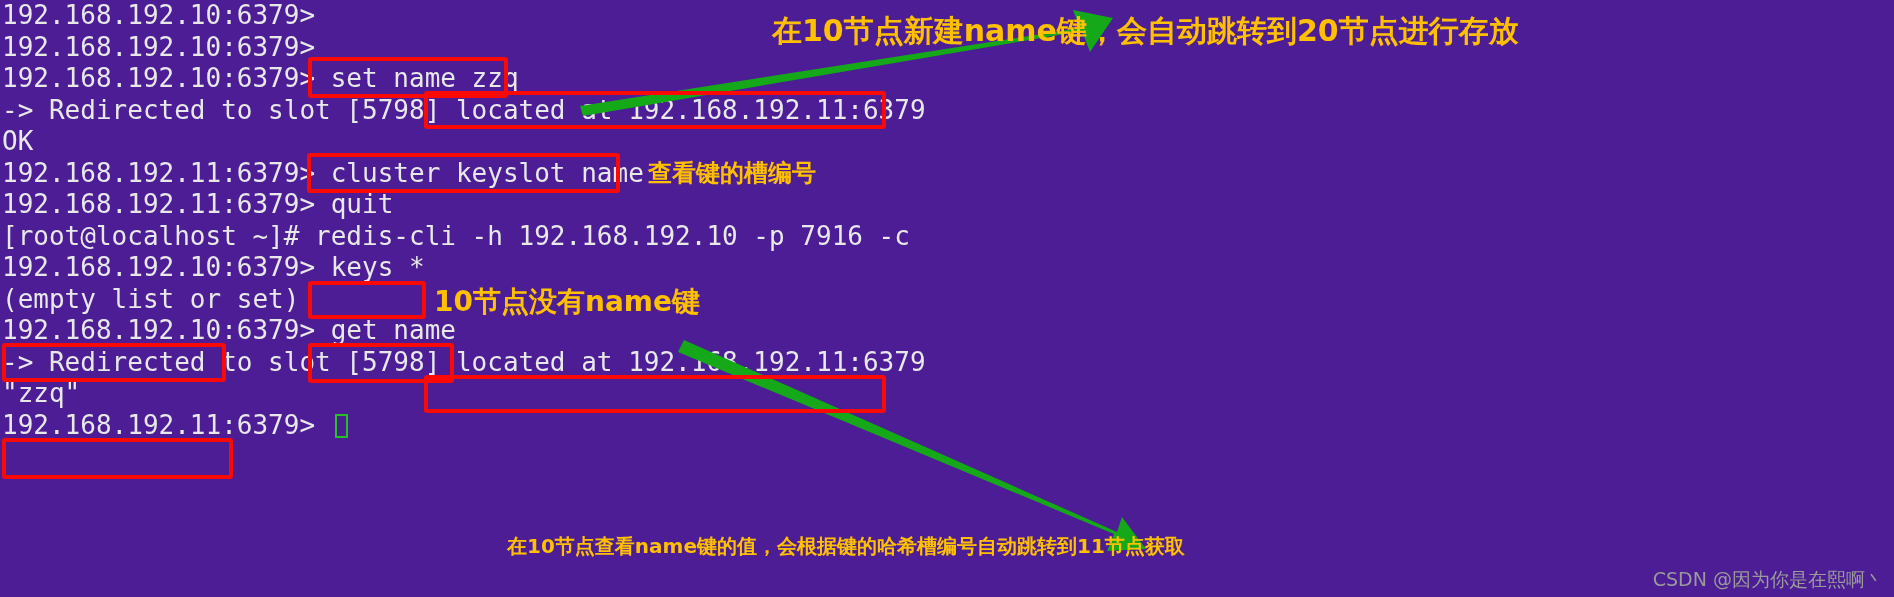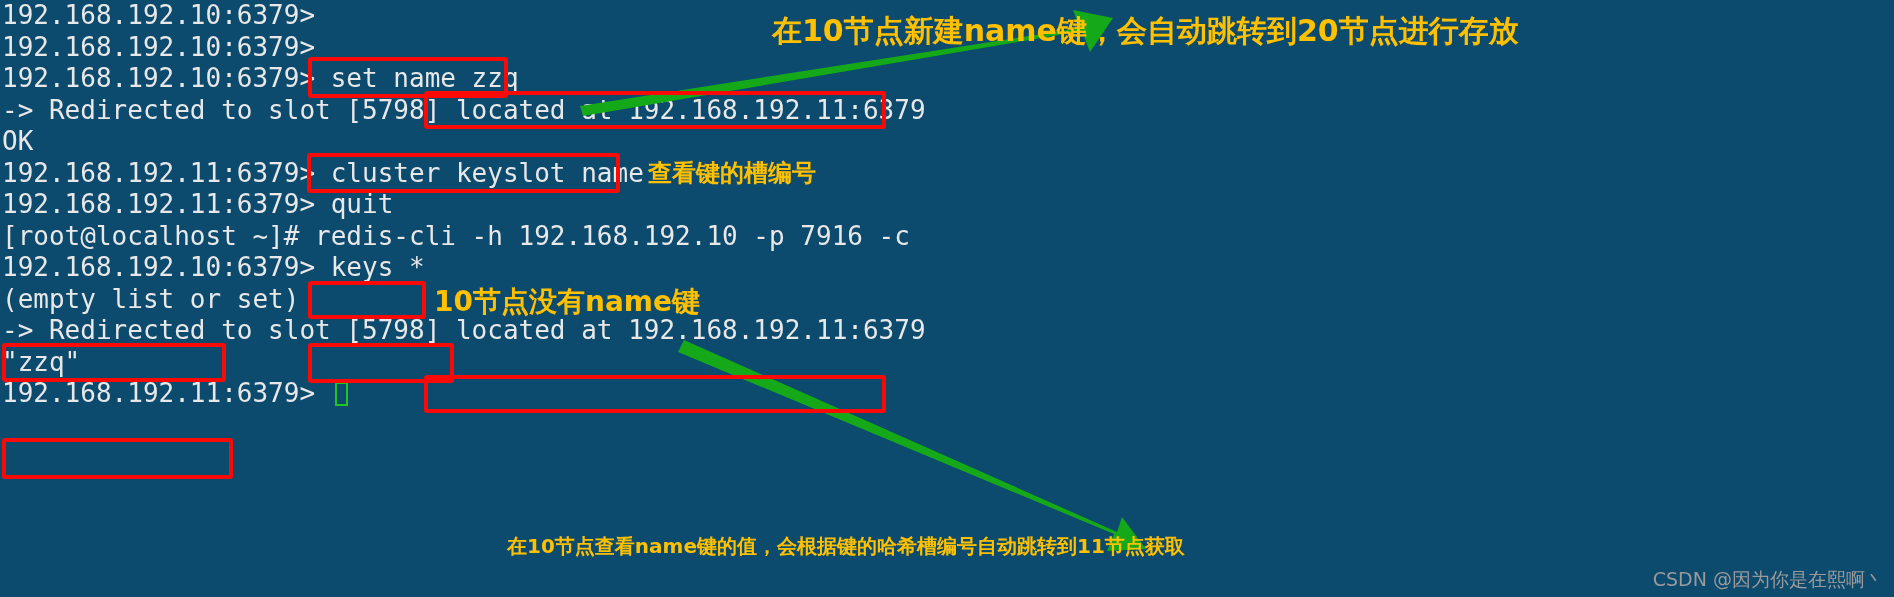--- a/index.html
+++ b/index.html
@@ -4,21 +4,21 @@
 <style>
   html, body {
     margin: 0;
     padding: 0;
     background: #000000;
   }
   #screen {
     position: relative;
     width: 1894px;
     height: 597px;
-    background: #0c4a6e;
+    background: #4c1d95;
     overflow: hidden;
     font-family: "DejaVu Sans Mono", "Liberation Mono", monospace;
   }
 
   
   .term {
     position: absolute;
     left: 0;
     top: 0;
     width: 1894px;
@@ -101,20 +101,21 @@
     <div class="line">192.168.192.10:6379&gt;</div>
     <div class="line">192.168.192.10:6379&gt;</div>
     <div class="line">192.168.192.10:6379&gt; set name zzq</div>
     <div class="line">-&gt; Redirected to slot [5798] located at 192.168.192.11:6379</div>
     <div class="line">OK</div>
     <div class="line">192.168.192.11:6379&gt; cluster keyslot name</div>
     <div class="line">192.168.192.11:6379&gt; quit</div>
     <div class="line">[root@localhost ~]# redis-cli -h 192.168.192.10 -p 7916 -c</div>
     <div class="line">192.168.192.10:6379&gt; keys *</div>
     <div class="line">(empty list or set)</div>
+    <div class="line">192.168.192.10:6379&gt; get name</div>
     <div class="line">-&gt; Redirected to slot [5798] located at 192.168.192.11:6379</div>
     <div class="line">"zzq"</div>
     <div class="line"><span>192.168.192.11:6379&gt; </span><span class="cursor"></span></div>
   </div>
 
   <svg class="arrows" viewBox="0 0 1894 597" preserveAspectRatio="none">
 
     <polygon fill="#15a818" points="583,116 1082,31 1090,52 1113,18 1073,10 1080,28 580,106"></polygon>
 
     <polygon fill="#15a818" points="678,352 1114,534 1107,551 1146,549 1122,517 1117,532 684,340"></polygon>

